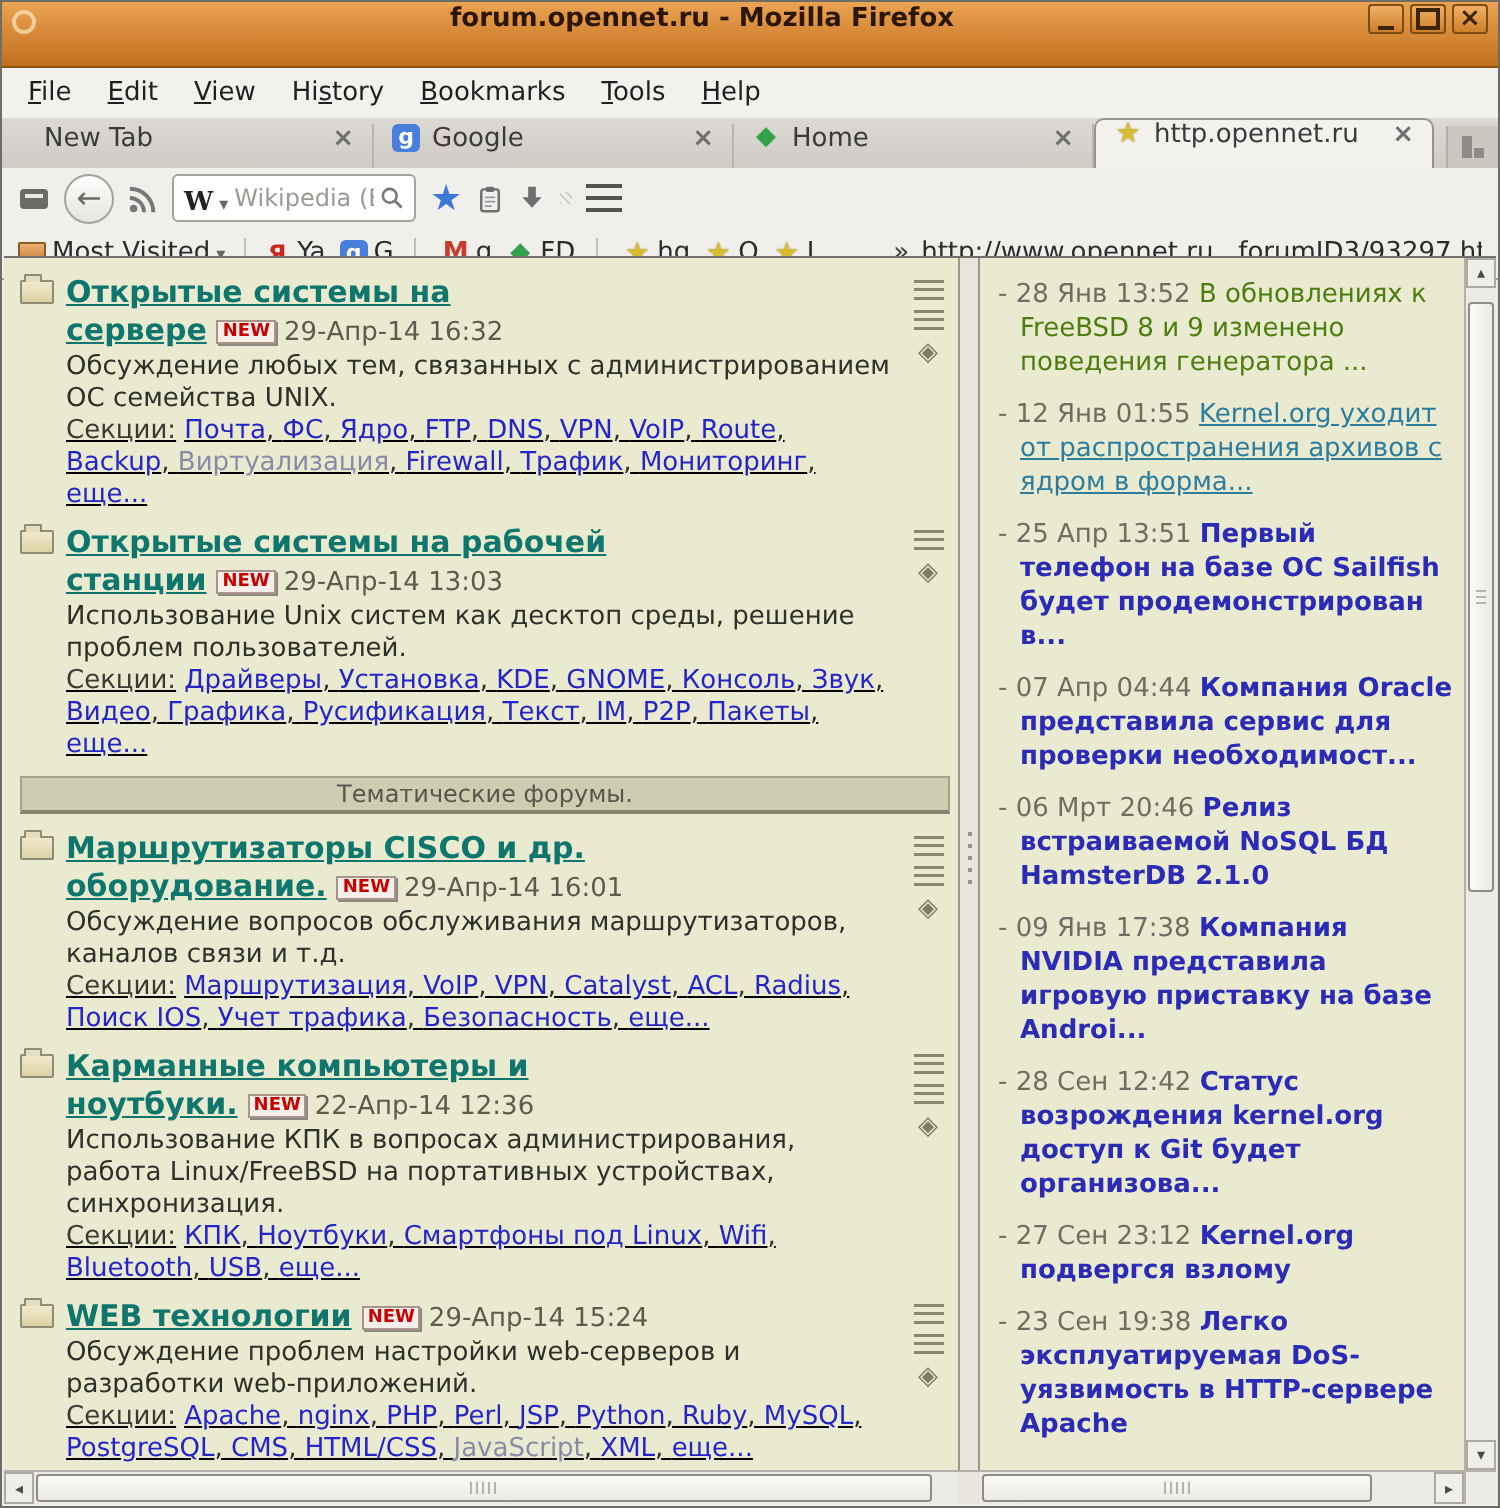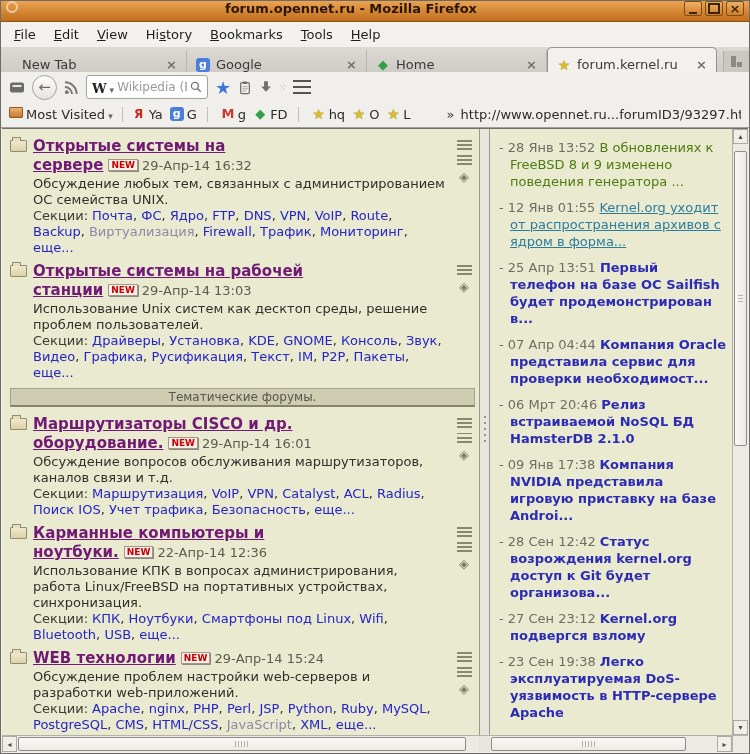--- a/index.html
+++ b/index.html
@@ -3,42 +3,42 @@
 <meta charset="utf-8">
 <style>
   * { margin:0; padding:0; box-sizing:border-box; }
   html,body { background:#555; }
   body { font-family:"DejaVu Sans","Liberation Sans",sans-serif; }
 
   #window { position:relative; width:750px; height:754px; background:#EFEDEA;
             border:1px solid #6E6C67; overflow:hidden; }
 
   
-  .titlebar { height:21px; display:flex; align-items:flex-start; padding:0 5px; gap:4px;
+  .titlebar { height:21px; display:flex; align-items:flex-end; padding:16px 5px; gap:4px;
               background:linear-gradient(#EBA352,#C06E1C); border-bottom:1px solid #8F5310; }
   .win-icon { width:12px; height:12px; border:2px solid #F4D9AC; border-radius:50%; opacity:.85; }
   .win-title { flex:1; text-align:center; font-weight:bold; font-size:13px; color:#2A1602;
                white-space:nowrap; overflow:hidden; }
   .wctrl { display:flex; gap:3px; }
   .wbtn { width:18px; height:15px; border:1px solid #7D4C10; border-radius:2px;
           background:linear-gradient(#F0B066,#CE7F28); display:flex; align-items:center; justify-content:center; }
   .wbtn.icon-minimize::before { content:""; width:8px; height:2px; background:#3C2405; margin-top:8px; }
   .wbtn.icon-maximize::before { content:""; width:8px; height:7px; border:2px solid #3C2405; }
   .wbtn.icon-close::before { content:"×"; font-weight:bold; font-size:13px; color:#3C2405; line-height:11px; }
 
   
   .menubar { height:25px; background:#F3F1EE; display:flex; align-items:center; padding:0 4px;
              font-size:13px; color:#1F1F1F; }
   .menu-item { padding:3px 9px; cursor:default; }
   .mk { text-decoration:underline; }
 
   
   .tabbar { height:25px; background:linear-gradient(#DCD9D4,#CFCCC6); display:flex;
             align-items:flex-end; padding-left:6px; }
-  .tab { width:180px; height:22px; display:flex; align-items:flex-end; gap:6px; padding:0 9px;
+  .tab { width:180px; height:22px; display:flex; align-items:flex-start; gap:6px; padding:0 9px;
          border-right:1px solid #B9B6B0; font-size:13px; color:#3A3A3A; cursor:pointer; }
   .tab.active { background:#F3F1EE; border:1px solid #96938D; border-bottom:none;
                 border-radius:5px 5px 0 0; height:25px; width:170px; }
   .tab-label { flex:1; overflow:hidden; white-space:nowrap; }
   .tab-close { color:#6F6F6F; font-size:13px; font-weight:bold; cursor:pointer; }
   .tabgroups-btn { margin-left:auto; width:26px; height:21px; background:#CBC8C2;
                    border-left:1px solid #B2AFA9; display:flex; align-items:center; justify-content:center; cursor:pointer; }
   .grid-glyph { width:11px; height:11px;
      background:linear-gradient(#62605C,#62605C); background-size:5px 5px; background-repeat:no-repeat;
      box-shadow: 6px 0 0 -1px #8D8B86 inset; position:relative; }
@@ -79,21 +79,21 @@
   .search-input::placeholder { color:#9A9A94; }
   .star-btn::before { content:"★"; color:#3C78D8; font-size:18px; cursor:pointer; }
   .menu-btn { width:18px; height:14px; cursor:pointer;
               background:repeating-linear-gradient(to bottom,#55534F 0 2px,transparent 2px 6px); }
   .grip-dots { width:6px; height:6px; opacity:.5;
                background:repeating-linear-gradient(45deg,#B0ADA6 0 1px,transparent 1px 3px); }
 
   
   .bmbar { height:26px; background:#F1EFEC; border-bottom:1px solid #A19E97; display:flex;
            align-items:center; gap:6px; padding:0 8px; font-size:13px; color:#2B2B2B; }
-  .bm { display:inline-flex; gap:3px; cursor:pointer; white-space:nowrap; }
+  .bm { display:inline-flex; align-items:center; gap:3px; cursor:pointer; white-space:nowrap; }
   .icon-bfolder { width:14px; height:11px; background:linear-gradient(#E9B277,#C97930);
                   border:1px solid #8D5A20; border-radius:1px; }
   .bm-chevron { color:#3A3A3A; margin-left:30px; cursor:pointer; }
   .bm-overflow-url { color:#2B2B2B; white-space:nowrap; overflow:hidden; }
 
   
   .content { position:absolute; top:127px; left:1px; right:1px; bottom:1px;
              background:#EAEAD0; border-top:1px solid #72706B; }
   .pane-left { position:absolute; left:0; top:0; width:477px; bottom:17px; overflow:hidden;
                padding:7px 2px 0 8px; }
@@ -111,27 +111,27 @@
   .folder::before { content:""; position:absolute; top:-4px; left:1px; width:7px; height:3px;
             background:#E6DFBF; border:1px solid #8E8C74; border-bottom:none; border-radius:1px 1px 0 0; }
   .fe-body { flex:1; min-width:0; }
   .fe-icons { flex:0 0 26px; display:flex; flex-direction:column; align-items:center; gap:5px; padding-top:4px; }
   .mini { cursor:pointer; }
   .mini.icon-list { width:15px; height:10px;
      background:repeating-linear-gradient(to bottom,#88886E 0 1.5px,transparent 1.5px 4.2px); }
   .mini.icon-diamond { width:15px; height:14px; color:#7C7C64; font-size:13px; line-height:14px; text-align:center; }
   .mini.icon-diamond::before { content:"◈"; }
 
-  .ft { color:#701a75; font-weight:bold; font-size:15px; text-decoration:underline; cursor:pointer; }
+  .ft { color:#0f766e; font-weight:bold; font-size:15px; text-decoration:underline; cursor:pointer; }
   .nb { color:#C80000; font-size:9px; font-weight:bold; background:#F7F0EA;
         border:1px solid #A89488; box-shadow:1px 1px 0 #8A8A80; padding:0 2px;
         vertical-align:2px; margin:0 4px 0 5px; white-space:nowrap; }
   .fd { color:#5C5C4E; font-size:13px; white-space:nowrap; }
   .fdesc { color:#30302B; font-size:13px; line-height:16px; margin-top:2px; }
-  .fsec { font-size:13px; line-height:16px; }
+  .fsec { font-size:13px; line-height:16px;text-decoration:underline; }
   .sl { color:#3A3A32; margin-right:4px; }
   .sa { color:#2424C8; cursor:pointer; }
   .sa.visited { color:#8A8AA8; }
   .cm { color:#30302B; }
 
   .thematic { margin:7px 2px 7px 0; background:#CECDB2; border:1px solid #A3A28C;
               border-bottom:2px solid #84836E; text-align:center; color:#56564A;
               font-size:12px; padding:1px 0; }
 
   
@@ -209,21 +209,21 @@
           <span class="tab-label">Google</span>
           <span class="tab-close">×</span>
         </span>
         <span class="tab">
           <span class="fav icon-green-diamond"></span>
           <span class="tab-label">Home</span>
           <span class="tab-close">×</span>
         </span>
         <span class="tab active">
           <span class="fav icon-star"></span>
-          <span class="tab-label">forum.kernel.ru</span>
+          <span class="tab-label">http.opennet.ru</span>
           <span class="tab-close">×</span>
         </span>
       </span>
     <span class="tabgroups-btn">
         <span class="grid-glyph"></span>
       </span>
   </div>
 
   <div class="navbar">
     <span class="nv-icon">

